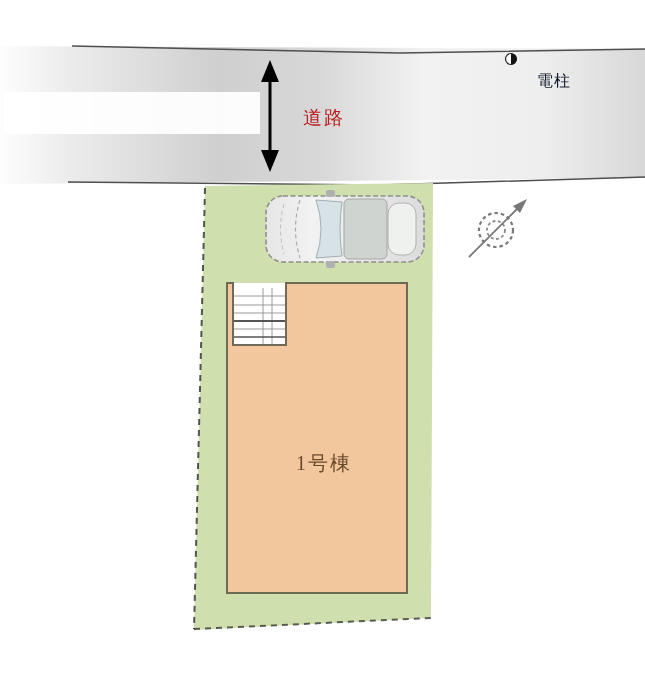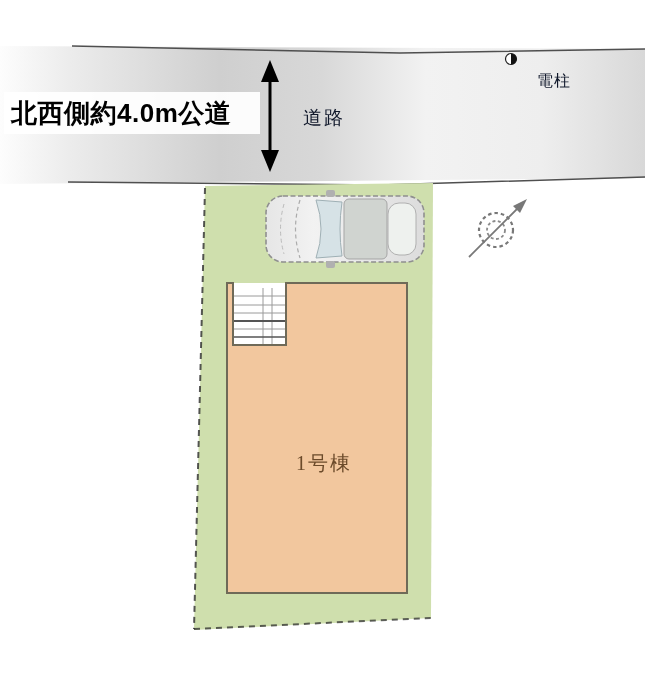--- a/index.html
+++ b/index.html
@@ -13,21 +13,21 @@
   #plan-svg{position:absolute;left:0;top:0;}
   .lbl{position:absolute;white-space:nowrap;}
   .lbl-road-side{
     left:11px;top:96px;
     font-size:26px;font-weight:bold;color:#000000;
     letter-spacing:0.5px;
     font-family:"Liberation Sans", sans-serif;
   }
   .lbl-road{
     left:303px;top:105px;
-    font-size:19px;color:#0f172a;
+    font-size:19px;color:#b91c1c;
     letter-spacing:2px;
     font-family:Liberation Mono, monospace;
     text-align:center;
   }
   .lbl-pole{
     left:492px;top:71px;
     font-size:16px;color:#0f172a;
     letter-spacing:1px;
     font-family:"Liberation Serif", serif;
     margin-left:45px;
@@ -118,21 +118,20 @@
       <path d="M511,53.5 A5.5,5.5 0 0 1 511,64.5 Z" fill="#111111"></path>
     </g>
 
     <g fill="#000000">
       <line x1="270" y1="76" x2="270" y2="156" stroke="#000000" stroke-width="3"></line>
       <polygon points="270,60 261,82 279,82"></polygon>
       <polygon points="270,172 261,150 279,150"></polygon>
     </g>
   </svg>
 
-  <div class="lbl lbl-road-side">北西側約4.0m公道</div>
 
   <div class="lbl lbl-road">道路</div>
 
   <div class="lbl lbl-pole">電柱</div>
 
   <div class="lbl lbl-building">1号棟</div>
 
 </div>
 
 </body></html>

